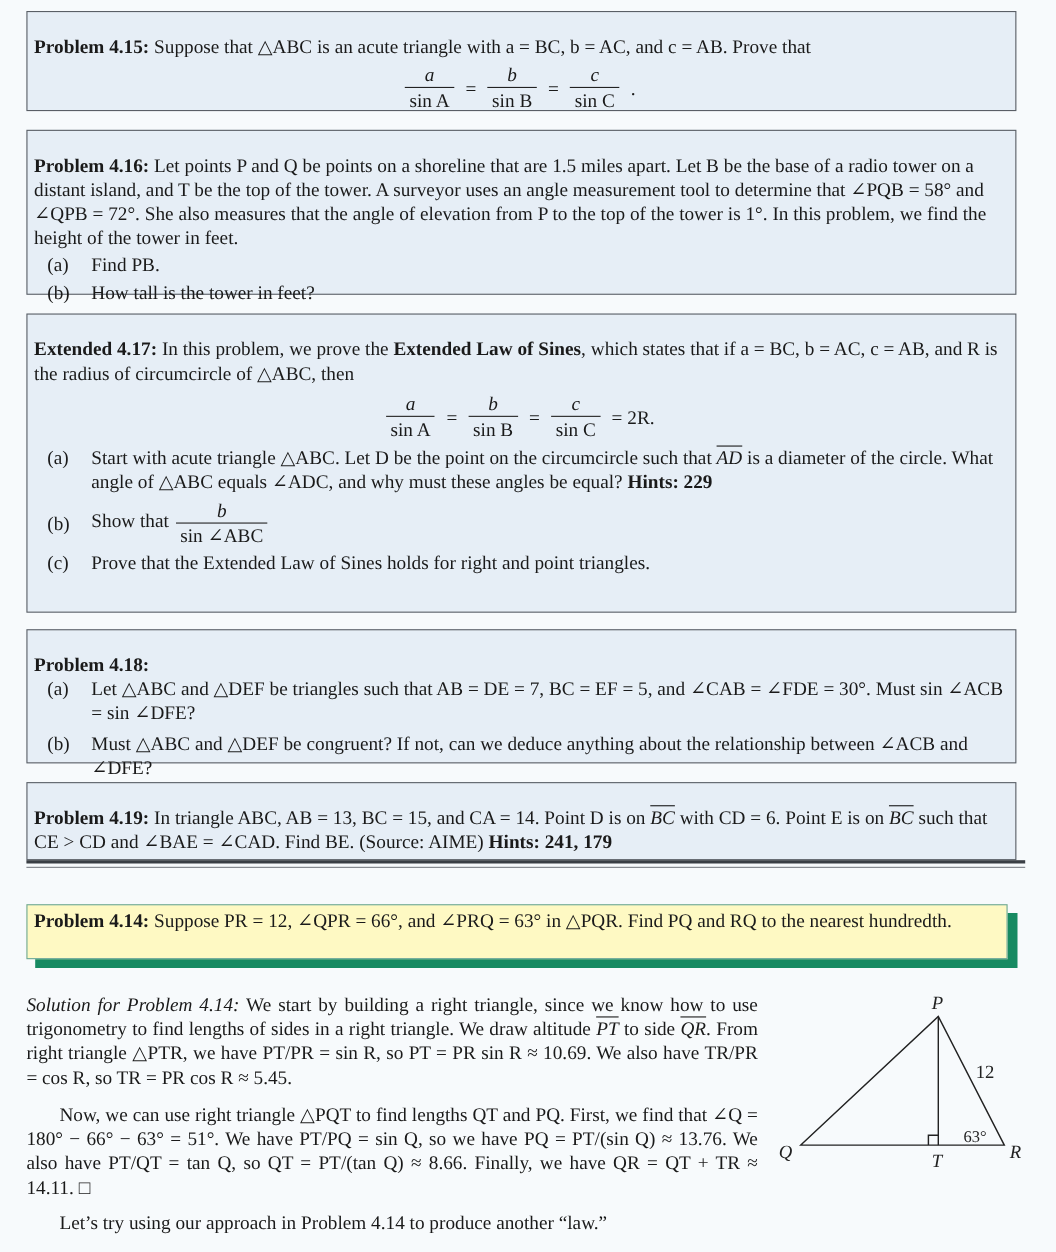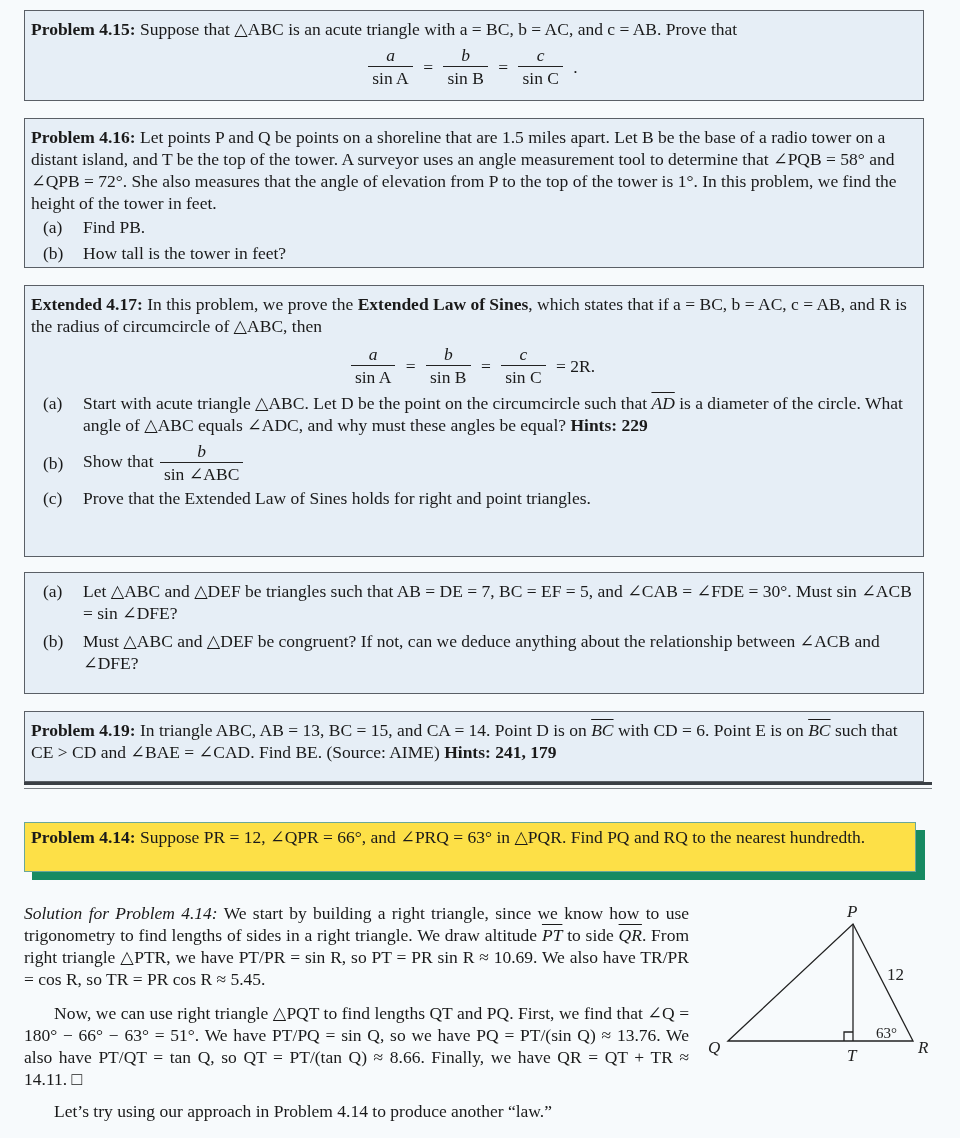--- a/index.html
+++ b/index.html
@@ -7,40 +7,40 @@
     width:960px; height:1138px; position:relative; overflow:hidden;
     background:#f7fafc;
     font-family:"Liberation Serif","DejaVu Serif",serif;
     color:#1a1a1a;
   }
   .box {
     position:absolute; left:24px; width:900px;
     border:1.5px solid #5a5f66;
     background:#e6eef6;
     box-sizing:border-box;
-    padding:7px 6px 4px 6px;
+    padding:20px 6px 4px 6px;
     font-size:17.5px; line-height:22px;
   }
   .box b.pl { font-weight:bold; }
   .i { font-style:italic; }
   .ov { text-decoration:overline; }
   .frac { display:inline-block; vertical-align:middle; text-align:center; margin:0 2px; }
   .frac .n { display:block; padding:0 4px; border-bottom:1px solid #222; line-height:22px; font-style:italic; }
   .frac .d { display:block; padding:0 4px; line-height:22px; }
   .eq { text-align:center; margin:4px 0 2px 0; }
   .eq .op { display:inline-block; vertical-align:middle; margin:0 4px; }
   .part { display:flex; margin-left:12px; }
   .part .lbl { width:40px; flex:none; }
   .part .txt { flex:1; }
   .rule { position:absolute; left:24px; width:908px; height:0; border-top:3px solid #3a3f45; }
   .rule2 { position:absolute; left:24px; width:908px; height:0; border-top:1px solid #7a7f85; }
   .teal-shadow { position:absolute; left:32px; top:830px; width:893px; height:50px; background:#178a62; }
   .teal {
     position:absolute; left:24px; top:822px; width:892px; height:50px;
-    background:#fde047; border:1.5px solid #6aa79a; box-sizing:border-box;
+    background:#fef9c3; border:1.5px solid #6aa79a; box-sizing:border-box;
     padding:4px 6px; font-size:17.5px; line-height:21px;
   }
   .sol {
     position:absolute; left:24px; width:665px;
     font-size:17.5px; line-height:22px; text-align:justify;
   }
   .fig { position:absolute; left:700px; top:895px; width:250px; height:175px; }
 </style>
 </head>
 <body>
@@ -106,20 +106,21 @@
       <span class="frac"><span class="n">b</span><span class="d">sin ∠ABC</span></span>
     </span>
   </div>
   <div class="part" style="margin-top:2px;">
     <span class="lbl">(c)</span>
     <span class="txt">Prove that the Extended Law of Sines holds for right and point triangles.</span>
   </div>
 </div>
 
 <div class="box" style="top:572px;height:122px;">
+  <div><b class="pl">Problem 4.18:</b></div>
   <div class="part">
     <span class="lbl">(a)</span>
     <span class="txt">Let △ABC and △DEF be triangles such that AB = DE = 7, BC = EF = 5, and ∠CAB = ∠FDE = 30°. Must sin ∠ACB = sin ∠DFE?</span>
   </div>
   <div class="part" style="margin-top:6px;">
     <span class="lbl">(b)</span>
     <span class="txt">Must △ABC and △DEF be congruent? If not, can we deduce anything about the relationship between ∠ACB and ∠DFE?</span>
   </div>
 </div>
 

